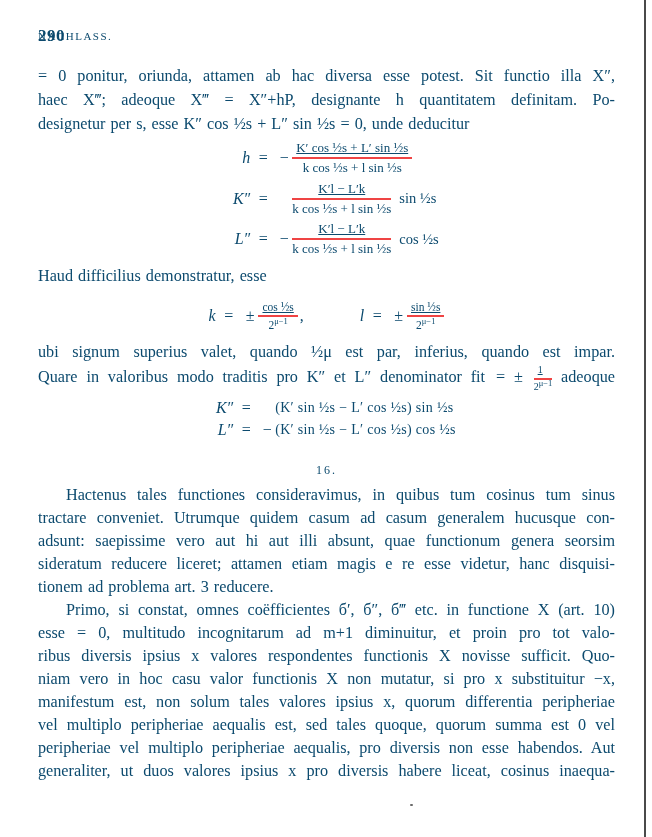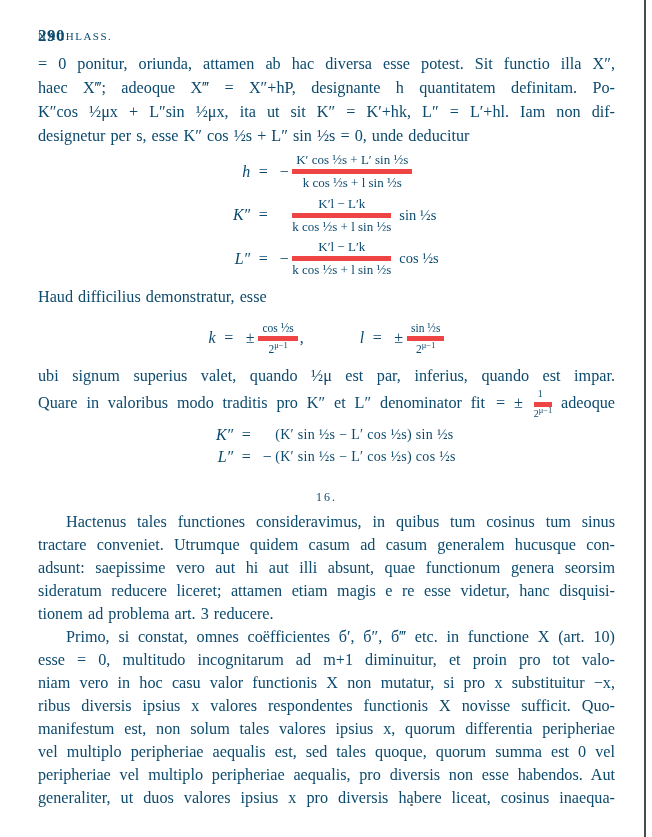--- a/index.html
+++ b/index.html
@@ -40,21 +40,21 @@
   
   .eq-block { width:max-content; margin:4px auto 6px auto; }
   .eqrow { display:flex; align-items:center; font-size:16px; margin:4px 0; }
   .eq-lhs { display:inline-block; width:36px; text-align:right; font-style:italic; }
   .eq-rel { display:inline-block; width:26px; text-align:center; }
   .eq-sign { display:inline-block; width:16px; text-align:center; }
   .eq-post { margin-left:8px; font-size:14.5px; }
   .eq-body { font-size:14px; letter-spacing:0.3px; }
 
   .frac { display:inline-block; vertical-align:middle; text-align:center; line-height:1.25; }
-  .frac .fnum { display:block; border-bottom:5px solid #ef4444; padding:0 4px 1px 4px; }
+  .frac .fnum { display:block; border-bottom:2px solid #ef4444; padding:0 4px 1px 4px;text-decoration:underline; }
   .frac .fden { display:block; padding-top:1px; }
   .frac-lg { font-size:13px; }
   .frac-sm { font-size:11.5px; }
   .frac-xs { font-size:10px; }
   sup.exp { font-size:8.5px; vertical-align:super; line-height:0; }
 
   .eq-kl { display:flex; justify-content:center; align-items:center; font-size:16px; margin:12px 0 8px 0; }
   .eq-kl .eq-lhs { width:auto; }
   .eq-kl .gap { display:inline-block; width:56px; }
   .eq-kl .pm { padding:0 4px; }
@@ -83,24 +83,23 @@
 <body>
 
 <div class="page">
   <div class="content">
 
     <div class="header">
       <span class="page-number">290</span>
       <span class="running-head">NACHLASS.</span>
     </div>
 
-    <div class="para" style="margin-top:8px;">
+    <div class="para" style="margin-top:20px;">
       <div class="bline">= 0 ponitur, oriunda, attamen ab hac diversa esse potest. Sit functio illa X″,</div>
       <div class="bline">haec X‴; adeoque X‴ = X″+hP, designante h quantitatem definitam. Po-</div>
-      <div class="bline">K″cos ½μx + L″sin ½μx, ita ut sit K″ = K′+hk, L″ = L′+hl. Iam non dif-</div>
       <div class="bline noj">designetur per s, esse K″ cos ½s + L″ sin ½s = 0, unde deducitur</div>
     </div>
 
     <div class="eq-block" style="margin-top:2px;">
       <div class="eqrow">
         <span class="eq-lhs">h</span>
         <span class="eq-rel">=</span>
         <span class="eq-sign">−</span>
         <span class="frac frac-lg">
           <span class="fnum">K′ cos ½s + L′ sin ½s</span>
@@ -187,22 +186,22 @@
       <div class="bline ind">Hactenus tales functiones consideravimus, in quibus tum cosinus tum sinus</div>
       <div class="bline">tractare conveniet. Utrumque quidem casum ad casum generalem hucusque con-</div>
       <div class="bline">adsunt: saepissime vero aut hi aut illi absunt, quae functionum genera seorsim</div>
       <div class="bline">sideratum reducere liceret; attamen etiam magis e re esse videtur, hanc disquisi-</div>
       <div class="bline noj">tionem ad problema art. 3 reducere.</div>
     </div>
 
     <div class="para para-23">
       <div class="bline ind"><span class="lead-italic">Primo</span><span>, si constat, omnes coëfficientes б′, б″, б‴ etc. in functione X (art. 10)</span></div>
       <div class="bline">esse = 0, multitudo incognitarum ad m+1 diminuitur, et proin pro tot valo-</div>
+      <div class="bline">ribus diversis ipsius x valores respondentes functionis X novisse sufficit. Quo-</div>
       <div class="bline">niam vero in hoc casu valor functionis X non mutatur, si pro x substituitur −x,</div>
-      <div class="bline">ribus diversis ipsius x valores respondentes functionis X novisse sufficit. Quo-</div>
       <div class="bline">manifestum est, non solum tales valores ipsius x, quorum differentia peripheriae</div>
       <div class="bline">vel multiplo peripheriae aequalis est, sed tales quoque, quorum summa est 0 vel</div>
       <div class="bline">peripheriae vel multiplo peripheriae aequalis, pro diversis non esse habendos. Aut</div>
       <div class="bline">generaliter, ut duos valores ipsius x pro diversis habere liceat, cosinus inaequa-</div>
     </div>
 
   </div>
 
   <div class="edge-line"></div>
   <div class="ink-speck"></div>

